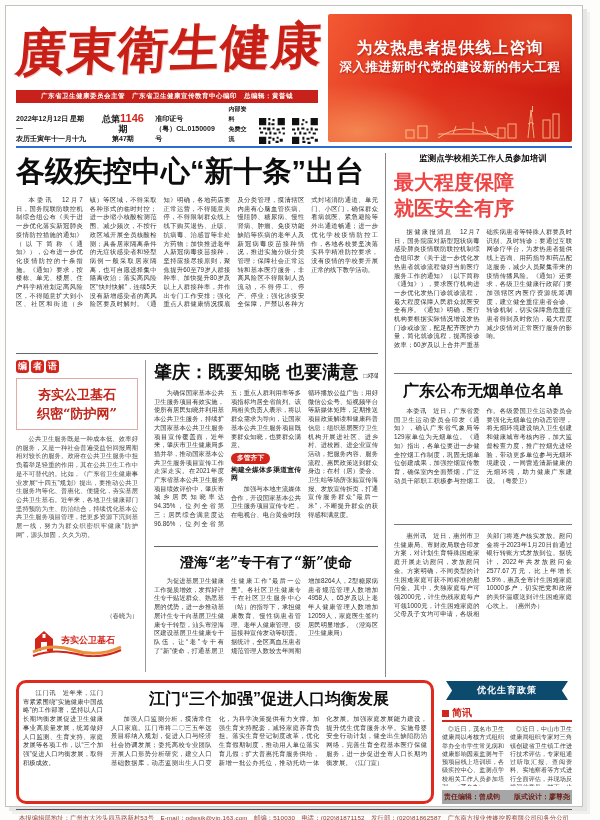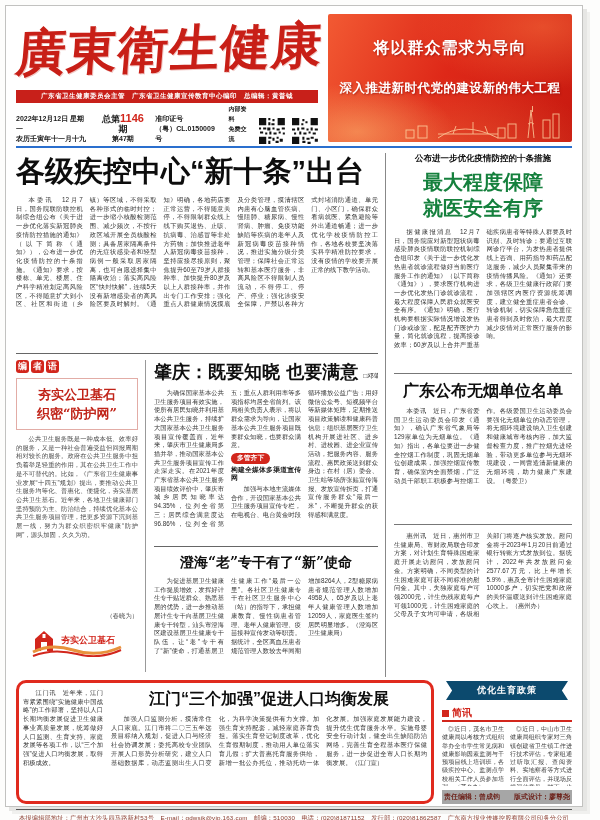--- a/index.html
+++ b/index.html
@@ -22,21 +22,21 @@
   .tiny2{font-size:6px;line-height:8px;}
   .qr{display:block;}
   
   .banner{flex:1;position:relative;overflow:hidden;border-radius:2px;color:#fff;text-align:center;
     background:
       radial-gradient(140px 70px at 12% 92%, rgba(255,196,120,.50), transparent 70%),
       radial-gradient(180px 90px at 88% 10%, rgba(255,130,70,.45), transparent 70%),
       radial-gradient(220px 120px at 50% 120%, rgba(255,160,90,.35), transparent 75%),
       linear-gradient(115deg,#f25a33 0%,#de2818 48%,#c81a10 100%);}
   .banner .l1{margin-top:24px;font-size:16px;font-weight:bold;letter-spacing:1px;text-shadow:1px 1px 2px rgba(120,0,0,.5);}
-  .banner .l2{margin-top:21px;font-size:12.5px;font-weight:bold;letter-spacing:.5px;text-shadow:1px 1px 2px rgba(120,0,0,.5);}
+  .banner .l2{margin-top:0;font-size:12.5px;font-weight:bold;letter-spacing:.5px;text-shadow:1px 1px 2px rgba(120,0,0,.5);}
   .skyline{position:absolute;right:4px;bottom:2px;opacity:.85;}
   .blue-rule{height:2px;background:#2a6fce;margin:4px 0 5px;}
   
   .main{display:flex;height:524px;overflow:hidden;}
   .left-main{flex:1;padding-right:7px;min-width:0;}
   .right-strip{width:178px;border-left:1px solid #888;padding-left:8px;box-sizing:content-box;}
   .smalltext{font-size:6.3px;line-height:8.7px;text-align:justify;color:#333;}
   .smalltext p{margin:0;text-indent:2em;}
   
   .lead-headline{font-size:29px;font-weight:900;color:#0d0d0d;letter-spacing:0;line-height:36px;white-space:nowrap;}
@@ -60,21 +60,21 @@
   .zq-body{column-count:3;column-gap:7px;height:150px;overflow:hidden;margin-top:5px;}
   .pill{display:inline-block;background:#d2261c;color:#fff;border-radius:7px;font-size:6.8px;
     padding:1px 6px;font-weight:bold;margin-bottom:1px;}
   .subhead{font-weight:bold;font-size:6.8px;color:#1a1a1a;text-indent:0 !important;margin:1px 0 2px !important;}
   .ch-headline{font-family:"DejaVu Serif",serif;font-weight:bold;font-size:14px;color:#0f0f0f;
     text-align:center;margin-top:7px;white-space:nowrap;}
   .ch-body{column-count:3;column-gap:7px;height:96px;overflow:hidden;margin-top:5px;}
   
   .kicker{font-size:8.5px;font-weight:bold;text-align:center;color:#0d0d0d;}
   .med-headline{font-family:"DejaVu Serif",serif;font-weight:bold;font-size:20px;line-height:26px;
-    text-align:center;color:#15803d;margin-top:4px;}
+    color:#ef4444;margin-top:4px;}
   .med-body{column-count:2;column-gap:7px;height:138px;overflow:hidden;margin-top:7px;}
   .strip-hr{border-top:1px solid #777;margin:7px 0;}
   .sf-headline{font-family:"DejaVu Serif",serif;font-weight:bold;font-size:16px;text-align:center;
     color:#0d0d0d;white-space:nowrap;}
   .sf-body{column-count:2;column-gap:7px;height:110px;overflow:hidden;margin-top:5px;}
   .js-headline{font-family:"DejaVu Serif",serif;font-weight:bold;font-size:14px;text-align:center;
     color:#0d0d0d;white-space:nowrap;}
   .js-body{column-count:2;column-gap:7px;height:122px;overflow:hidden;margin-top:5px;}
   
   .bottom{display:flex;gap:8px;margin-top:3px;height:124px;}
@@ -130,21 +130,21 @@
           <rect width="25" height="25" fill="#fff"></rect>
           <path fill="#111" d="M0 0h7v7H0zM2 2h3v3H2zM18 0h7v7h-7zM20 2h3v3h-3zM0 18h7v7H0zM2 20h3v3H2zM9 0h2v2H9zM13 1h2v2h-2zM9 4h2v3H9zM12 5h3v2h-3zM0 9h2v2H0zM4 9h3v2H4zM8 9h3v3H8zM13 9h2v2h-2zM17 10h3v2h-3zM22 9h3v2h-3zM1 13h3v2H1zM6 14h2v2H6zM10 13h2v3h-2zM14 14h3v2h-3zM19 13h2v2h-2zM23 14h2v2h-2zM9 18h3v2H9zM13 19h2v3h-2zM17 18h2v2h-2zM20 20h3v3h-3zM9 22h2v3H9zM16 22h3v2h-3z"></path>
         </svg>
         <svg class="qr" width="26" height="26" viewBox="0 0 25 25">
           <rect width="25" height="25" fill="#fff"></rect>
           <path fill="#111" d="M0 0h7v7H0zM2 2h3v3H2zM18 0h7v7h-7zM20 2h3v3h-3zM0 18h7v7H0zM2 20h3v3H2zM10 1h2v2h-2zM13 3h2v2h-2zM9 5h2v2H9zM0 10h3v2H0zM5 9h2v3H5zM9 9h3v2H9zM14 10h2v2h-2zM18 9h2v3h-2zM22 10h3v2h-3zM2 14h2v2H2zM7 13h2v3H7zM11 14h3v2h-3zM16 13h2v2h-2zM20 14h3v2h-3zM10 18h2v3h-2zM14 19h3v2h-3zM18 18h3v2h-3zM22 20h3v3h-3zM10 22h3v2h-3zM15 23h3v2h-3z"></path>
         </svg>
       </div>
     </div>
     <div class="banner">
-      <div class="l1">将以群众需求为导向</div>
+      <div class="l1">为发热患者提供线上咨询</div>
       <div class="l2">深入推进新时代党的建设新的伟大工程</div>
       <svg class="skyline" width="190" height="36" viewBox="0 0 190 36">
         <g stroke="#ffd9a8" stroke-width="1" fill="none" opacity="0.9">
           <path d="M150 34 L153 6 L156 34"></path>
               <line x1="154.5" y1="2" x2="154.5" y2="8"></line>
           <path d="M150 20 q3 -3 6 0"></path>
           <rect x="165" y="16" width="7" height="18"></rect>
               <rect x="175" y="10" width="6" height="24"></rect>
           <rect x="130" y="20" width="8" height="14"></rect>
               <rect x="120" y="24" width="7" height="10"></rect>
@@ -220,21 +220,21 @@
             <div class="ch-body smalltext">
               <p>为促进基层卫生健康工作提质增效，发挥好计生专干贴近群众、熟悉基层的优势，进一步推动基层计生专干向基层卫生健康专干转型，汕头市澄海区建设基层卫生健康专干队伍，让“老”专干有了“新”使命，打通基层卫生健康工作“最后一公里”。各社区卫生健康专干在社区卫生服务中心（站）的指导下，承担健康教育、慢性病患者管理、老年人健康管理、疫苗接种宣传发动等职责。据统计，全区高血压患者规范管理人数较去年同期增加8264人，2型糖尿病患者规范管理人数增加4958人，65岁及以上老年人健康管理人数增加12059人，家庭医生签约居民明显增多。（澄海区卫生健康局）</p>
             </div>
           </div>
         </div>
       </div>
     </div>
 
     <div class="right-strip">
       <div>
-        <div class="kicker">公布进一步优化疫情防控的十条措施</div>
+        <div class="kicker">监测点学校相关工作人员参加培训</div>
         <div class="med-headline">
           <div>最大程度保障</div>
           <div>就医安全有序</div>
         </div>
         <div class="med-body smalltext">
           <p>据健康报消息　12月7日，国务院应对新型冠状病毒感染肺炎疫情联防联控机制综合组印发《关于进一步优化发热患者就诊流程做好当前医疗服务工作的通知》（以下简称《通知》），要求医疗机构进一步优化发热门诊就诊流程，最大程度保障人民群众就医安全有序。《通知》明确，医疗机构要根据实际情况增设发热门诊或诊室，配足配齐医护力量，简化就诊流程，提高接诊效率；60岁及以上合并严重基础疾病患者等特殊人群要及时识别、及时转诊；要通过互联网诊疗平台，为发热患者提供线上咨询、用药指导和药品配送服务，减少人员聚集带来的疫情传播风险。《通知》还要求，各级卫生健康行政部门要加强辖区内医疗资源统筹调度，建立健全重症患者会诊、转诊机制，切实保障急危重症患者得到及时救治，最大程度减少疫情对正常医疗服务的影响。</p>
         </div>
       </div>
       <div class="strip-hr"></div>
       <div>

